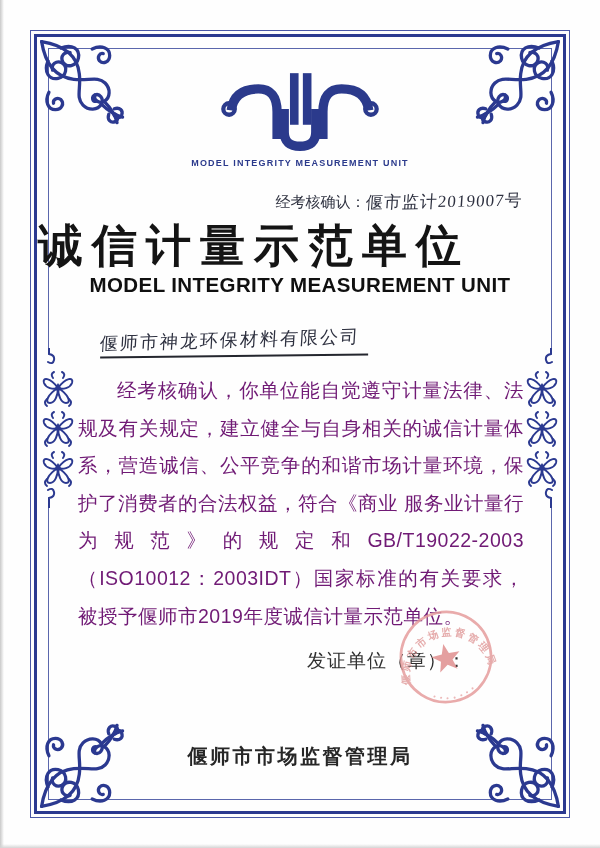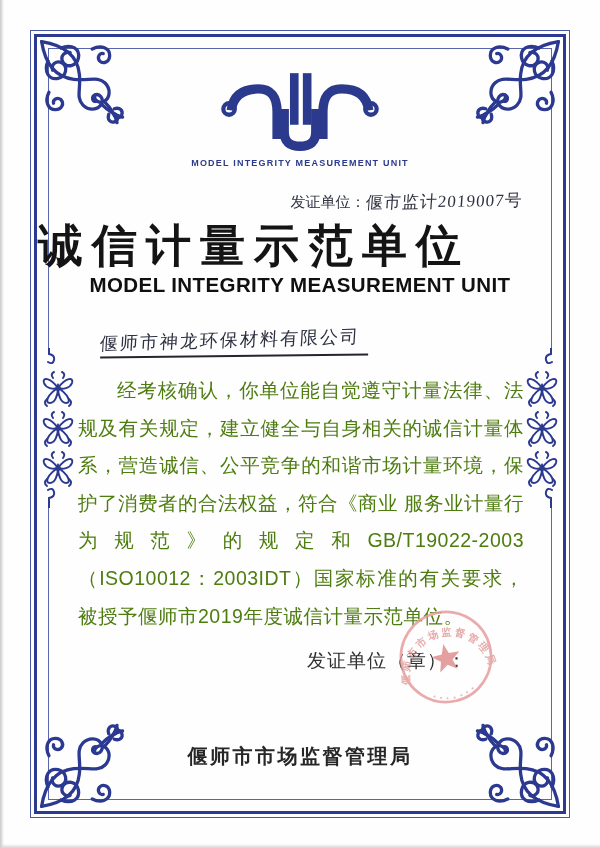--- a/index.html
+++ b/index.html
@@ -41,21 +41,21 @@
     font-size:45px;letter-spacing:9px;color:#141414;}
   .title-en{position:absolute;top:273px;left:0;width:600px;text-align:center;
     font-weight:bold;font-size:20.5px;letter-spacing:0.4px;color:#101010;}
   
   .company{position:absolute;top:328px;left:100px;width:268px;
     border-bottom:2px solid #24262e;padding-bottom:3px;
     transform:rotate(-0.6deg);}
   .company .handwriting{font-size:18px;letter-spacing:2px;}
   
   .body-text{position:absolute;top:372px;left:78px;width:446px;
-    font-size:19.5px;line-height:37.6px;color:#4d7c0f;text-align:justify;
+    font-size:19.5px;line-height:37.6px;color:#701a75;text-align:justify;
     text-indent:2em;letter-spacing:0.5px;}
   
   .issuer-line{position:absolute;top:648px;left:307px;font-size:19px;
     color:#2f2f2f;letter-spacing:1px;font-weight:500;}
   .seal{position:absolute;left:393px;top:604px;width:106px;height:106px;
     opacity:0.82;transform:rotate(-12deg);}
   
   .issuer-name{position:absolute;top:743px;left:0;width:600px;text-align:center;
     font-size:20px;font-weight:600;letter-spacing:2.5px;color:#262626;}
   .orn-stroke{stroke:#2b3990;fill:none;stroke-linecap:round;}
@@ -219,21 +219,21 @@
         <rect x="106" y="10" width="12" height="72"></rect>
         <rect x="124" y="10" width="12" height="72"></rect>
         <circle cx="21" cy="60" r="8" fill="none" stroke="#2b3a8c" stroke-width="6"></circle>
         <circle cx="219" cy="60" r="8" fill="none" stroke="#2b3a8c" stroke-width="6"></circle>
       </g>
     </svg>
     <div class="logo-caption">MODEL INTEGRITY MEASUREMENT UNIT</div>
   </div>
 
   <div class="cert-no">
-    <span>发证单位：</span><span class="handwriting">偃市监计2019007号</span>
+    <span>经考核确认：</span><span class="handwriting">偃市监计2019007号</span>
   </div>
 
   <div class="title-zh">诚信计量示范单位</div>
   <div class="title-en">MODEL INTEGRITY MEASUREMENT UNIT</div>
 
   <div class="company">
     <span class="handwriting">偃师市神龙环保材料有限公司</span>
   </div>
 
   <div class="body-text">经考核确认，你单位能自觉遵守计量法律、法规及有关规定，建立健全与自身相关的诚信计量体系，营造诚信、公平竞争的和谐市场计量环境，保护了消费者的合法权益，符合《商业 服务业计量行为规范》的规定和GB/T19022-2003（ISO10012：2003IDT）国家标准的有关要求，被授予偃师市2019年度诚信计量示范单位。</div>

